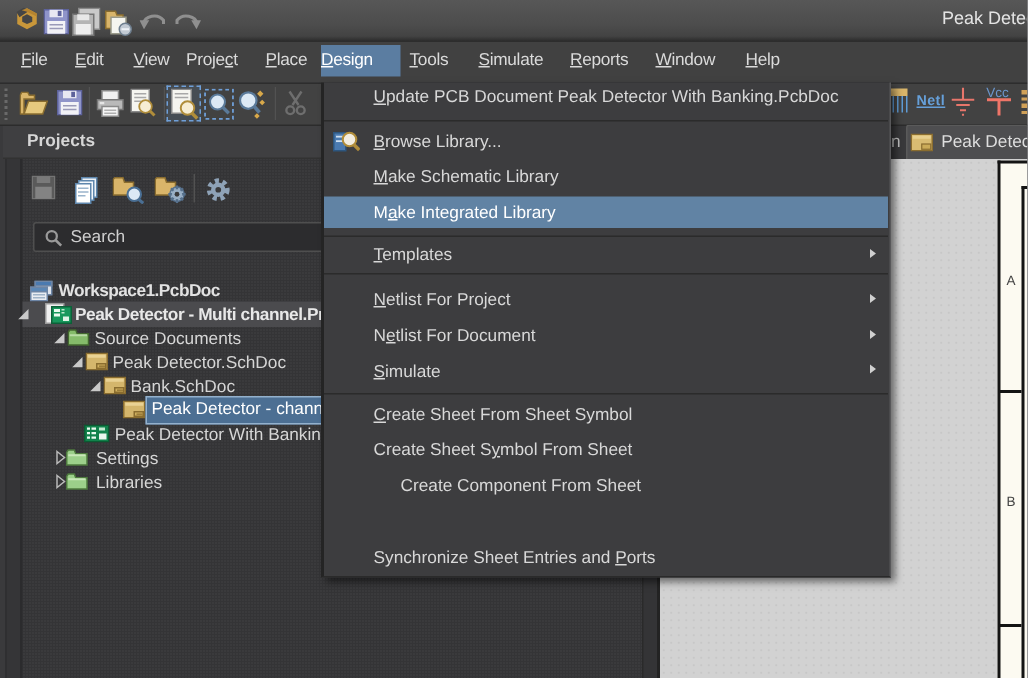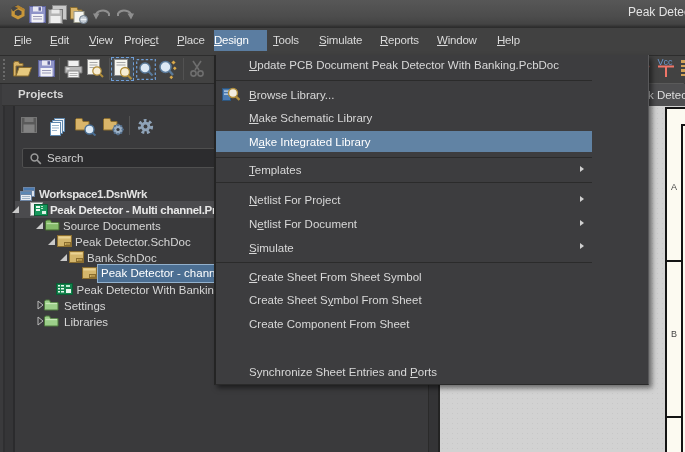--- a/index.html
+++ b/index.html
@@ -24,21 +24,21 @@
 #gutter { left:0; top:84px; width:15px; height:368px; background:linear-gradient(90deg,#3a3a3c 0 3.5px,#2f2f31 3.5px 5px,#353537 5px 13.5px,#2b2b2d 13.5px 15px); }
 #phead { left:2px; top:84px; width:426px; height:22px; background:#3f3f41; border-bottom:1px solid #323232; color:#d6d6d6; font-weight:bold; font-size:11.5px; line-height:21px; padding-left:16px; }
 #pedge { left:428px; top:84px; width:12px; height:368px; background:#343436; border-left:1px solid #2a2a2a; border-right:2.5px solid #232323; }
 #searchbox { left:21.5px; top:148px; width:404px; height:20px; background:#2c2c2e; border:1px solid #4f4f4f; border-radius:2px; }
 .trow { position:absolute; height:16px; font-size:11.5px; color:#d6d6d6; line-height:16px; white-space:nowrap; }
 
 #docarea { left:439.5px; top:106px; width:245.5px; height:346px; background:#d2d2d2; background-image:radial-gradient(#c7c7c7 0.7px, transparent 0.7px); background-size:5px 5px; }
 .sheet { background:#fcfaf1; }
 .bl { background:#141414; }
 
-#menu { left:213.5px; top:55px; width:435px; height:330px; background:#3d3d3f; border-left:2px solid #242424; border-right:1px solid #58585a; border-bottom:1px solid #2a2a2a; box-shadow:3px 3px 5px rgba(0,0,0,0.5); }
+#menu { left:213.5px; top:55px; width:380px; height:330px; background:#3d3d3f; border-left:2px solid #242424; border-right:1px solid #58585a; border-bottom:1px solid #2a2a2a; box-shadow:3px 3px 5px rgba(0,0,0,0.5); }
 .mi { position:absolute; left:33.5px; height:22px; line-height:22px; font-size:11.5px; color:#d8d8d8; white-space:nowrap; }
 .sep { position:absolute; left:0px; width:376.5px; height:1px; background:#2b2b2b; }
 .arr { position:absolute; left:364.5px; width:0; height:0; border-left:4.5px solid #d0d0d0; border-top:3.8px solid transparent; border-bottom:3.8px solid transparent; }
 #hl { position:absolute; left:0px; top:76px; width:376.5px; height:21px; background:#6183a4; }
 </style>
 </head>
 <body>
 <div id="app">
 
   <div class="abs" id="titlebar"></div>
@@ -229,21 +229,21 @@
   <div class="abs" style="left:47px;top:151px;font-size:11.5px;color:#cfcfcf;line-height:15px;">Search</div>
 
   <svg class="abs" style="left:20px;top:187px;" width="16" height="15" viewBox="0 0 16 15">
     <rect x="3.5" y="0.5" width="11" height="9" fill="#dde3ec" stroke="#6d85a5"></rect>
     <rect x="3.5" y="0.5" width="11" height="3" fill="#4a7ab0" stroke="#6d85a5"></rect>
     <rect x="0.5" y="4.5" width="11" height="9" fill="#e8ecf2" stroke="#6d85a5"></rect>
     <rect x="0.5" y="4.5" width="11" height="3" fill="#5b87b5" stroke="#6d85a5"></rect>
     <rect x="2" y="9" width="8" height="1" fill="#9fb3c8"></rect>
     <rect x="2" y="11" width="8" height="1" fill="#9fb3c8"></rect>
   </svg>
-  <div class="trow" style="left:39px;top:186px;font-weight:bold;color:#e2e2e2;letter-spacing:-0.35px;">Workspace1.DsnWrk</div>
+  <div class="trow" style="left:39px;top:186px;font-weight:bold;color:#e2e2e2;letter-spacing:-0.35px;">Workspace1.PcbDoc</div>
 
   <div class="abs" style="left:15px;top:201px;width:413px;height:17px;background:#4b4b4e;"></div>
   <svg class="abs" style="left:12px;top:205px;" width="8" height="8" viewBox="0 0 8 8">
       <polygon points="7,1 7,8 0,8" fill="#c9c9c9"></polygon>
     </svg>
   <svg class="abs" style="left:30px;top:202px;" width="18" height="15" viewBox="0 0 18 15">
     <rect x="0.5" y="0.5" width="12" height="13" fill="#f0f0f0" stroke="#9a9a9a"></rect>
     <rect x="4.5" y="2.5" width="13" height="11" fill="#17985c" stroke="#0c6038"></rect>
     <rect x="6" y="4" width="4" height="2" fill="#eafaef"></rect>
     <rect x="6" y="7" width="4" height="2" fill="#eafaef"></rect>
@@ -344,21 +344,21 @@
     <div class="mi" style="top:76px;color:#ffffff;">M<u>a</u>ke Integrated Library</div>
     <div class="sep" style="top:102px;"></div>
     <div class="mi" style="top:104px;"><u>T</u>emplates</div>
     <div class="sep" style="top:126.5px;"></div>
     <div class="mi" style="top:134px;"><u>N</u>etlist For Project</div>
     <div class="mi" style="top:158px;">N<u>e</u>tlist For Document</div>
     <div class="mi" style="top:182px;"><u>S</u>imulate</div>
     <div class="sep" style="top:206.5px;"></div>
     <div class="mi" style="top:211px;"><u>C</u>reate Sheet From Sheet Symbol</div>
     <div class="mi" style="top:234px;">Create Sheet S<u>y</u>mbol From Sheet</div>
-    <div class="mi" style="top:258px;">Create Component From Sheet</div>
+    <div class="mi" style="top:258px;margin-left:18px;">Create Component From Sheet</div>
     <div class="mi" style="top:306px;">Synchronize Sheet Entries and <u>P</u>orts</div>
     <div class="arr" style="top:110.5px;"></div>
     <div class="arr" style="top:140.5px;"></div>
     <div class="arr" style="top:164.5px;"></div>
     <div class="arr" style="top:188px;"></div>
     <svg class="abs" style="left:6px;top:32px;" width="18" height="16" viewBox="0 0 18 16">
       <rect x="0.5" y="1.5" width="8" height="12" fill="#4a7ab0" stroke="#2d567f"></rect>
       <rect x="2" y="3.5" width="5" height="1.2" fill="#cfe0f0"></rect>
       <rect x="2" y="6.5" width="5" height="1.2" fill="#cfe0f0"></rect>
       <circle cx="11" cy="6" r="4.5" fill="#f2ede0" stroke="#b08d3a" stroke-width="1.4"></circle>

